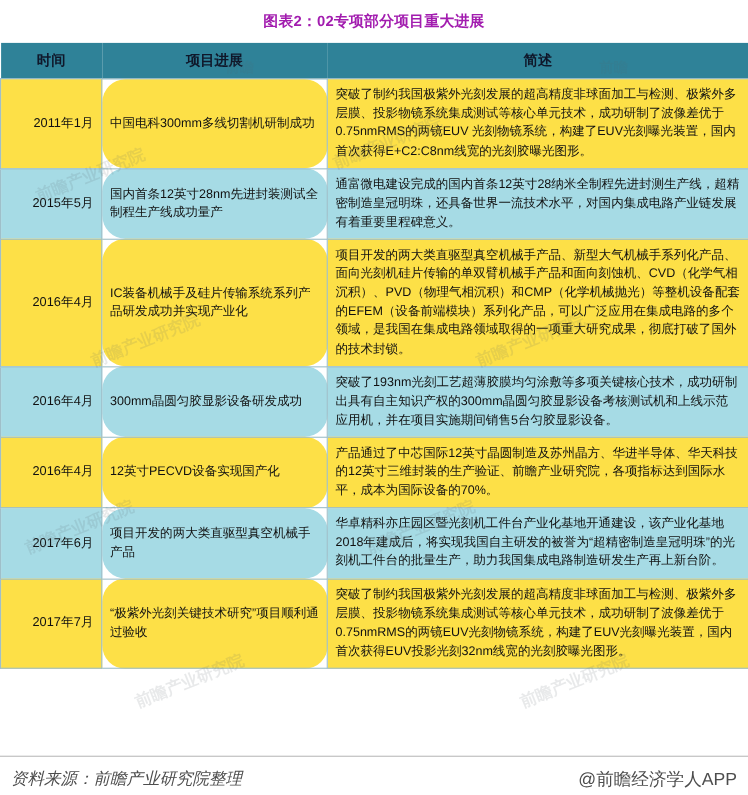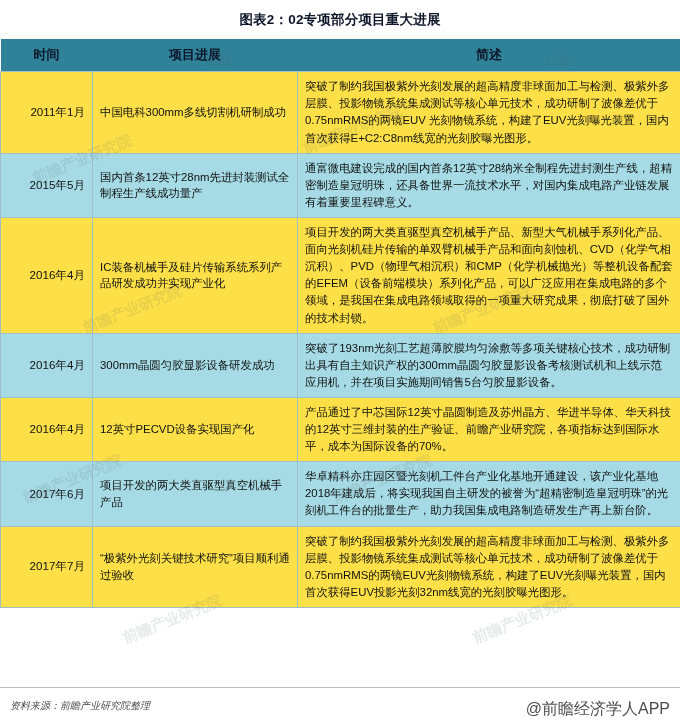--- a/index.html
+++ b/index.html
@@ -18,21 +18,21 @@
   .page {
     width: 680px;
     height: 723px;
     position: relative;
     box-sizing: border-box;
   }
   .chart-title {
     text-align: center;
     font-size: 13.5px;
     font-weight: bold;
-    color: #0f172a;
+    color: #a21caf;
     padding-top: 12px;
     padding-bottom: 11px;
     letter-spacing: 0.2px;
     line-height: 1.2;
   }
   table.progress-table {
     width: 680px;
     border-collapse: collapse;
     table-layout: fixed;
     font-size: 11.5px;
@@ -61,20 +61,21 @@
     color: #111111;
     word-break: break-word;
   }
   tbody td.time {
     text-align: right;
     white-space: nowrap;
     font-size: 11.6px;
   }
   tbody td.proj {
     text-align: left;
+    border-radius: 21px;
   }
   tbody td.desc {
     text-align: left;
     line-height: 1.5;
   }
   tbody tr.alt td {
     background: #a6dbe5;
   }
   tbody tr.plain td {
     background: #fde047;
@@ -85,21 +86,21 @@
     bottom: 0;
     width: 680px;
     height: 36px;
     border-top: 1px solid #bbbbbb;
     box-sizing: border-box;
   }
   .footer .src {
     position: absolute;
     left: 10px;
     top: 11px;
-    font-size: 10px;
+    font-size: 15px;
     font-style: italic;
     color: #4d4d4d;
   }
   .footer .brand {
     position: absolute;
     right: 10px;
     top: 11px;
     font-size: 16px;
     color: #4d4d4d;
   }

